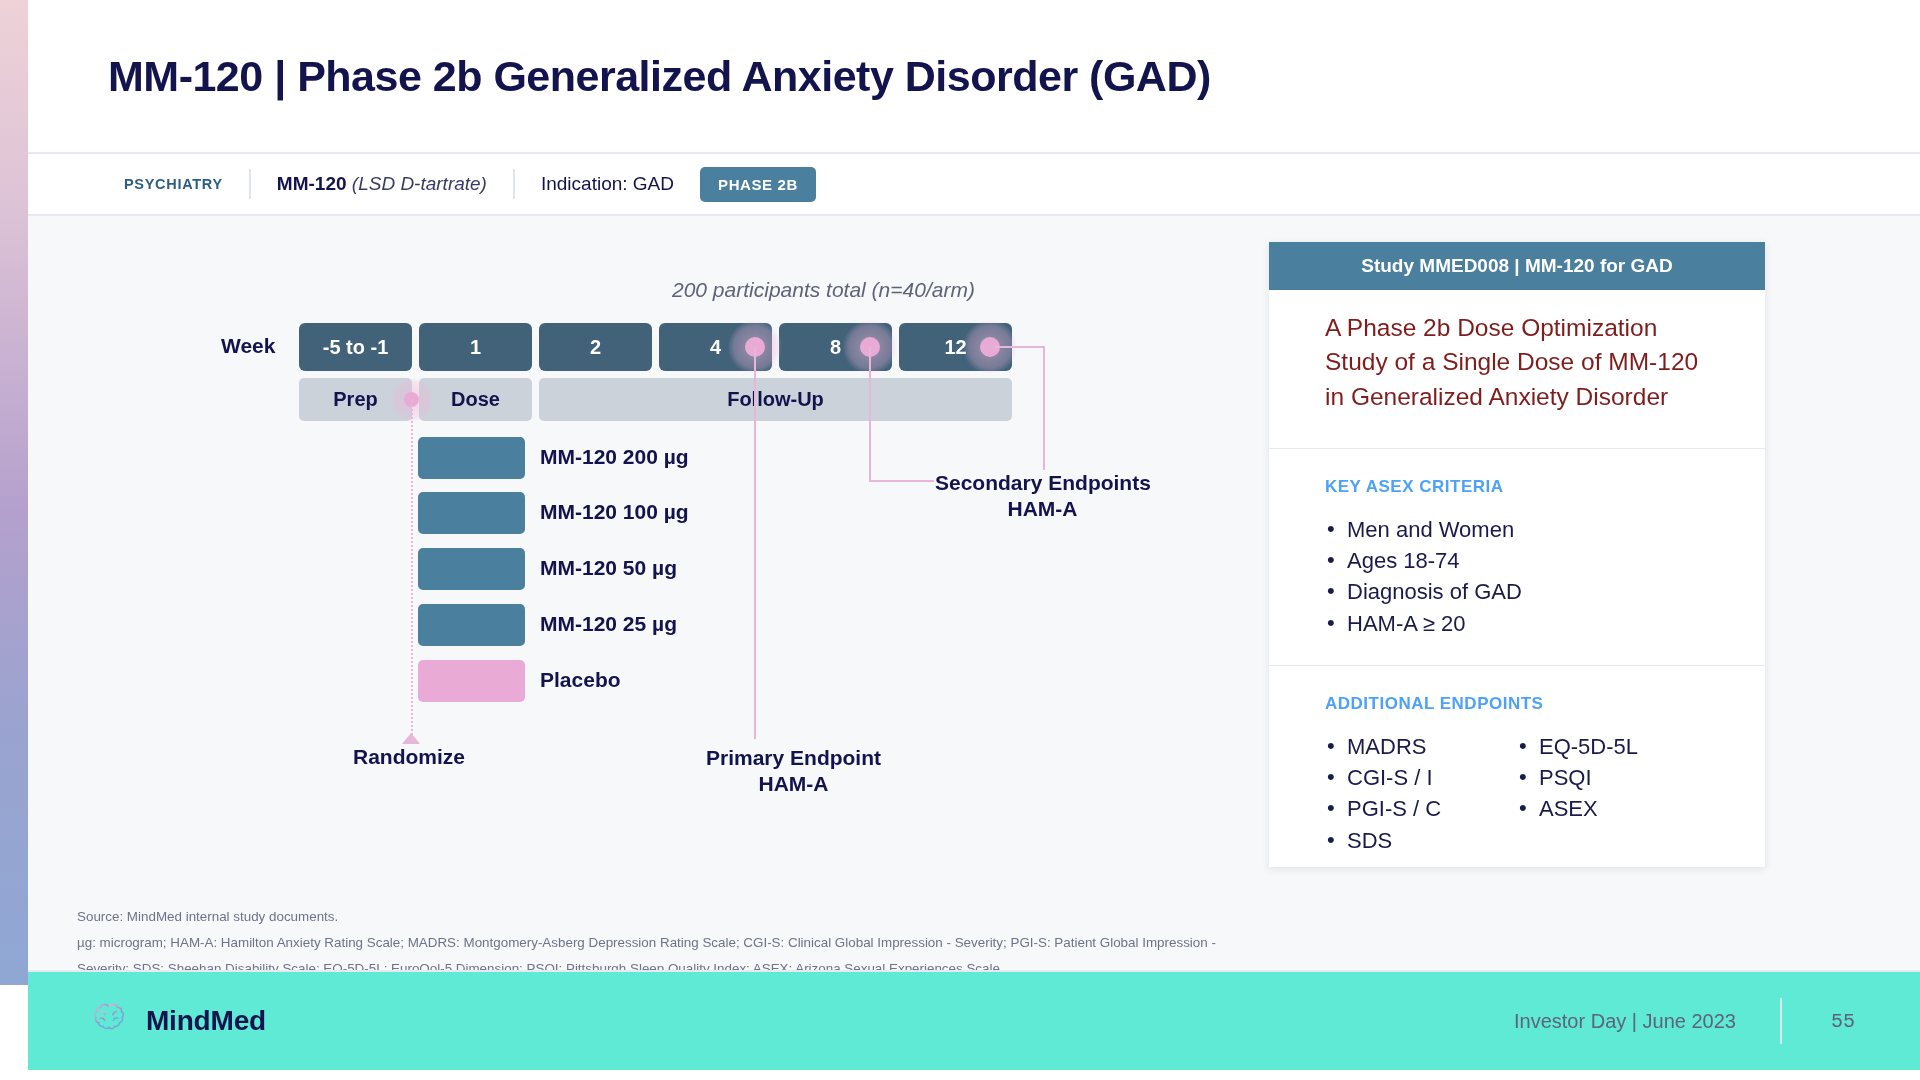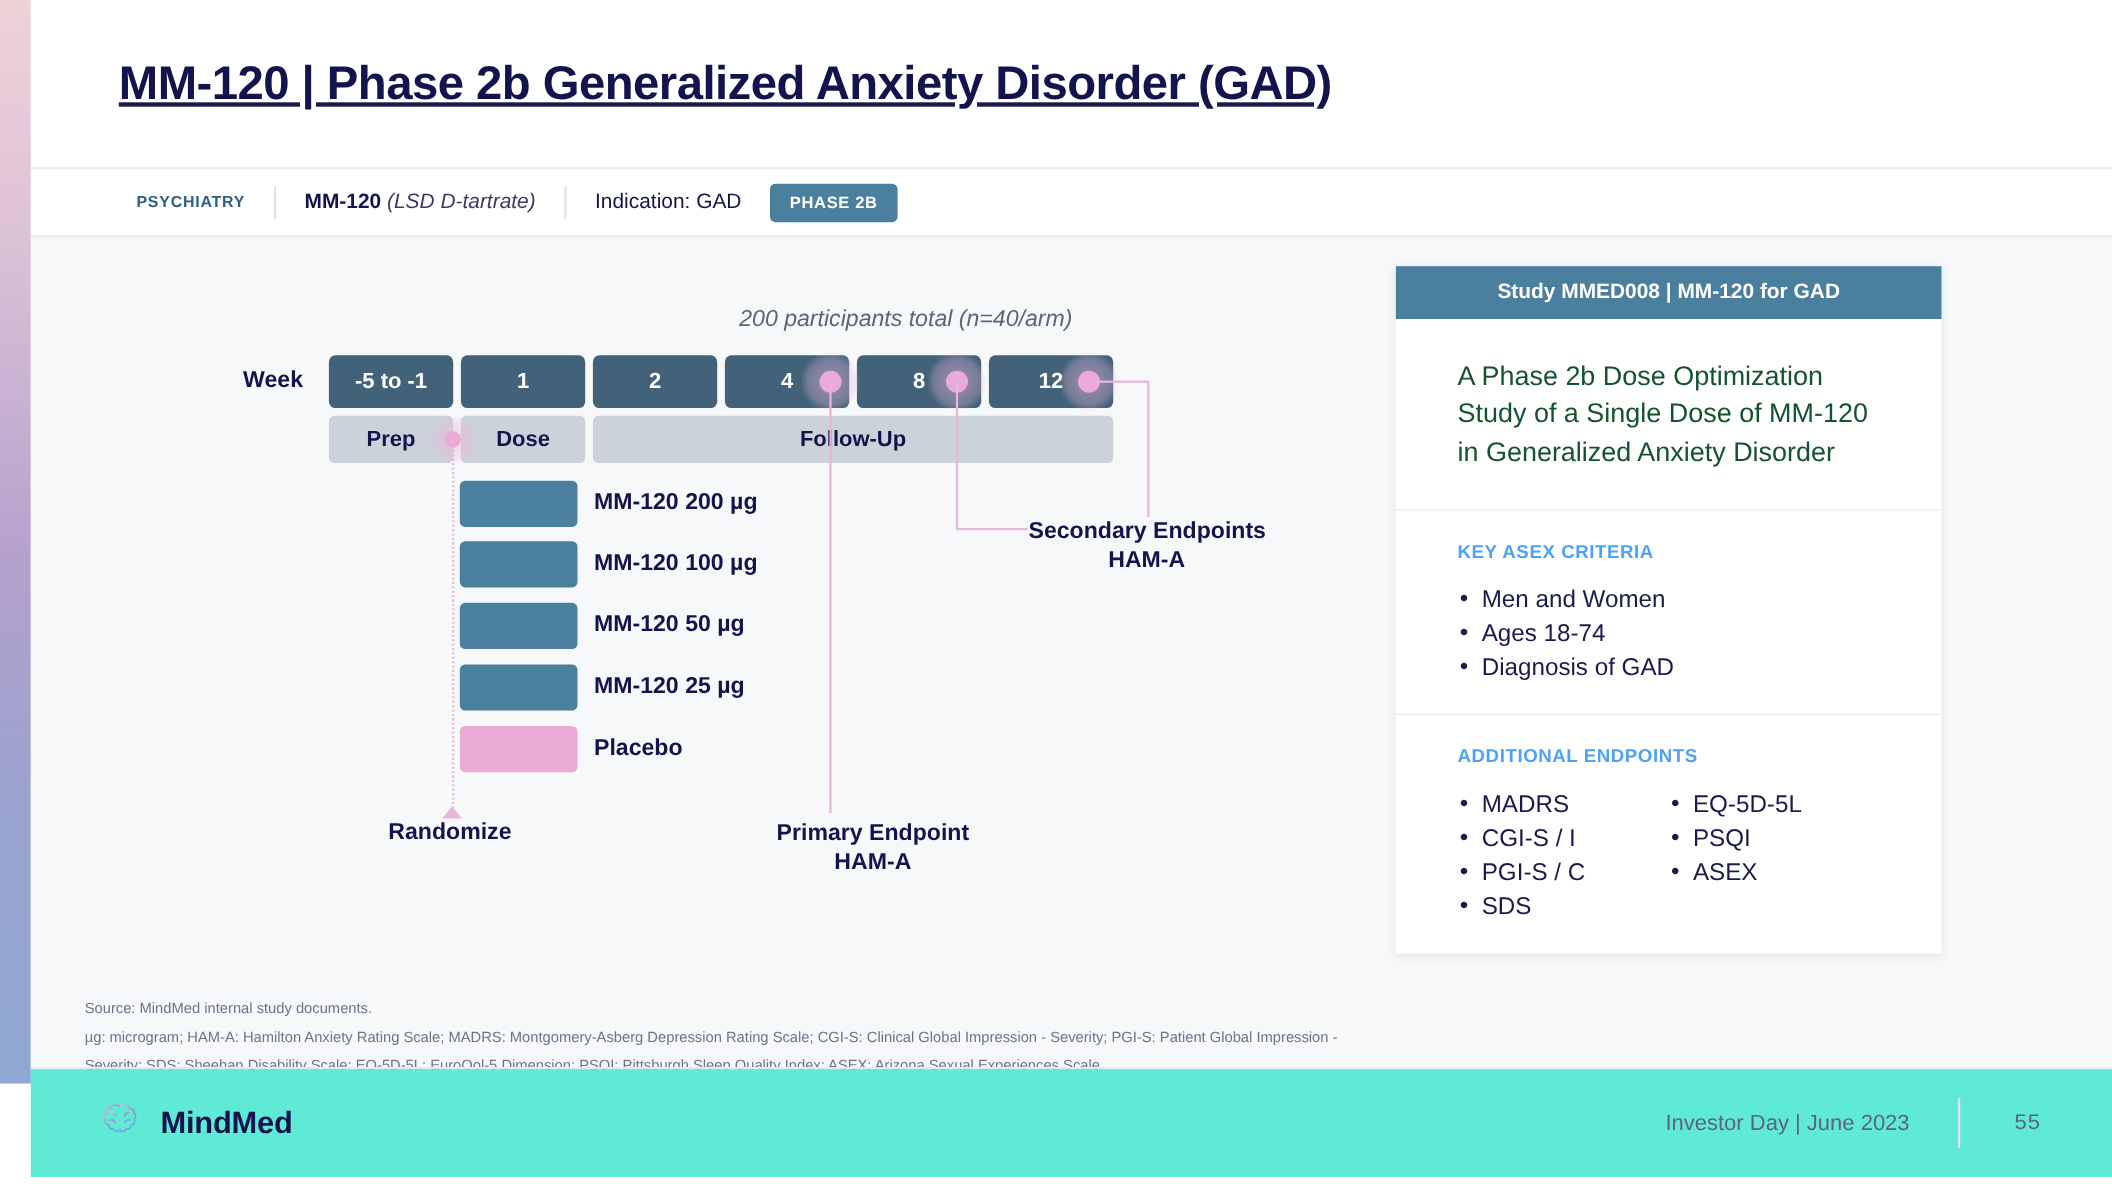--- a/index.html
+++ b/index.html
@@ -14,21 +14,21 @@
 
   
   .accent-strip{
     position:absolute; left:0; top:0; width:28px; height:985px;
     background:linear-gradient(180deg,#eed2d8 0%, #dcc2d6 22%, #b4a0cd 52%, #9aa3cf 74%, #8fa7d4 100%);
   }
 
   
   .header{
     position:absolute; left:28px; top:0; width:1892px; height:152px;
-    background:#fff; display:flex; align-items:center;text-decoration:underline;
+    background:#fff; display:flex; align-items:center;
   }
   .header h1{
     margin-left:80px;
     font-size:43px; font-weight:700; letter-spacing:-0.5px;
     color:#13134d;
   }
   .header-rule{
     position:absolute; left:28px; top:152px; width:1892px; height:2px; background:#e6e9ef;
   }
 
@@ -143,22 +143,22 @@
     background:#ffffff;
     box-shadow:0 2px 8px rgba(20,30,60,.10);
   }
   .card-head{
     height:48px; background:#4a7f9e; color:#ffffff;
     display:flex; align-items:center; justify-content:center;
     font-size:19px; font-weight:700;
   }
   .card-body{ padding:0 56px; }
   .card-title{
-    padding-top:36px; padding-bottom:34px;
-    font-size:24.5px; line-height:1.4; color:#14532d; font-weight:400;
+    padding-top:21px; padding-bottom:34px;
+    font-size:24.5px; line-height:1.4; color:#7f1d1d; font-weight:400;
   }
   .card-sep{ height:1px; background:#e7eaef; }
   .sect{ padding:28px 0 26px 0; }
   .sect-head{
     font-size:17px; font-weight:700; letter-spacing:.5px; color:#4da2f7;
     margin-bottom:17px;
   }
   .blist{ list-style:none; }
   .blist li{
     font-size:22px; color:#1a1a4b; line-height:1.42;
@@ -295,20 +295,21 @@
     <div class="card-title">A Phase 2b Dose Optimization Study of a Single Dose of MM-120 in Generalized Anxiety Disorder</div>
   </div>
   <div class="card-sep"></div>
   <div class="card-body">
     <div class="sect">
       <div class="sect-head">KEY ASEX CRITERIA</div>
       <ul class="blist">
         <li>Men and Women</li>
         <li>Ages 18-74</li>
         <li>Diagnosis of GAD</li>
+        <li>HAM-A ≥ 20</li>
       </ul>
     </div>
   </div>
   <div class="card-sep"></div>
   <div class="card-body">
     <div class="sect">
       <div class="sect-head">ADDITIONAL ENDPOINTS</div>
       <div class="twocol">
         <ul class="blist">
           <li>MADRS</li>

